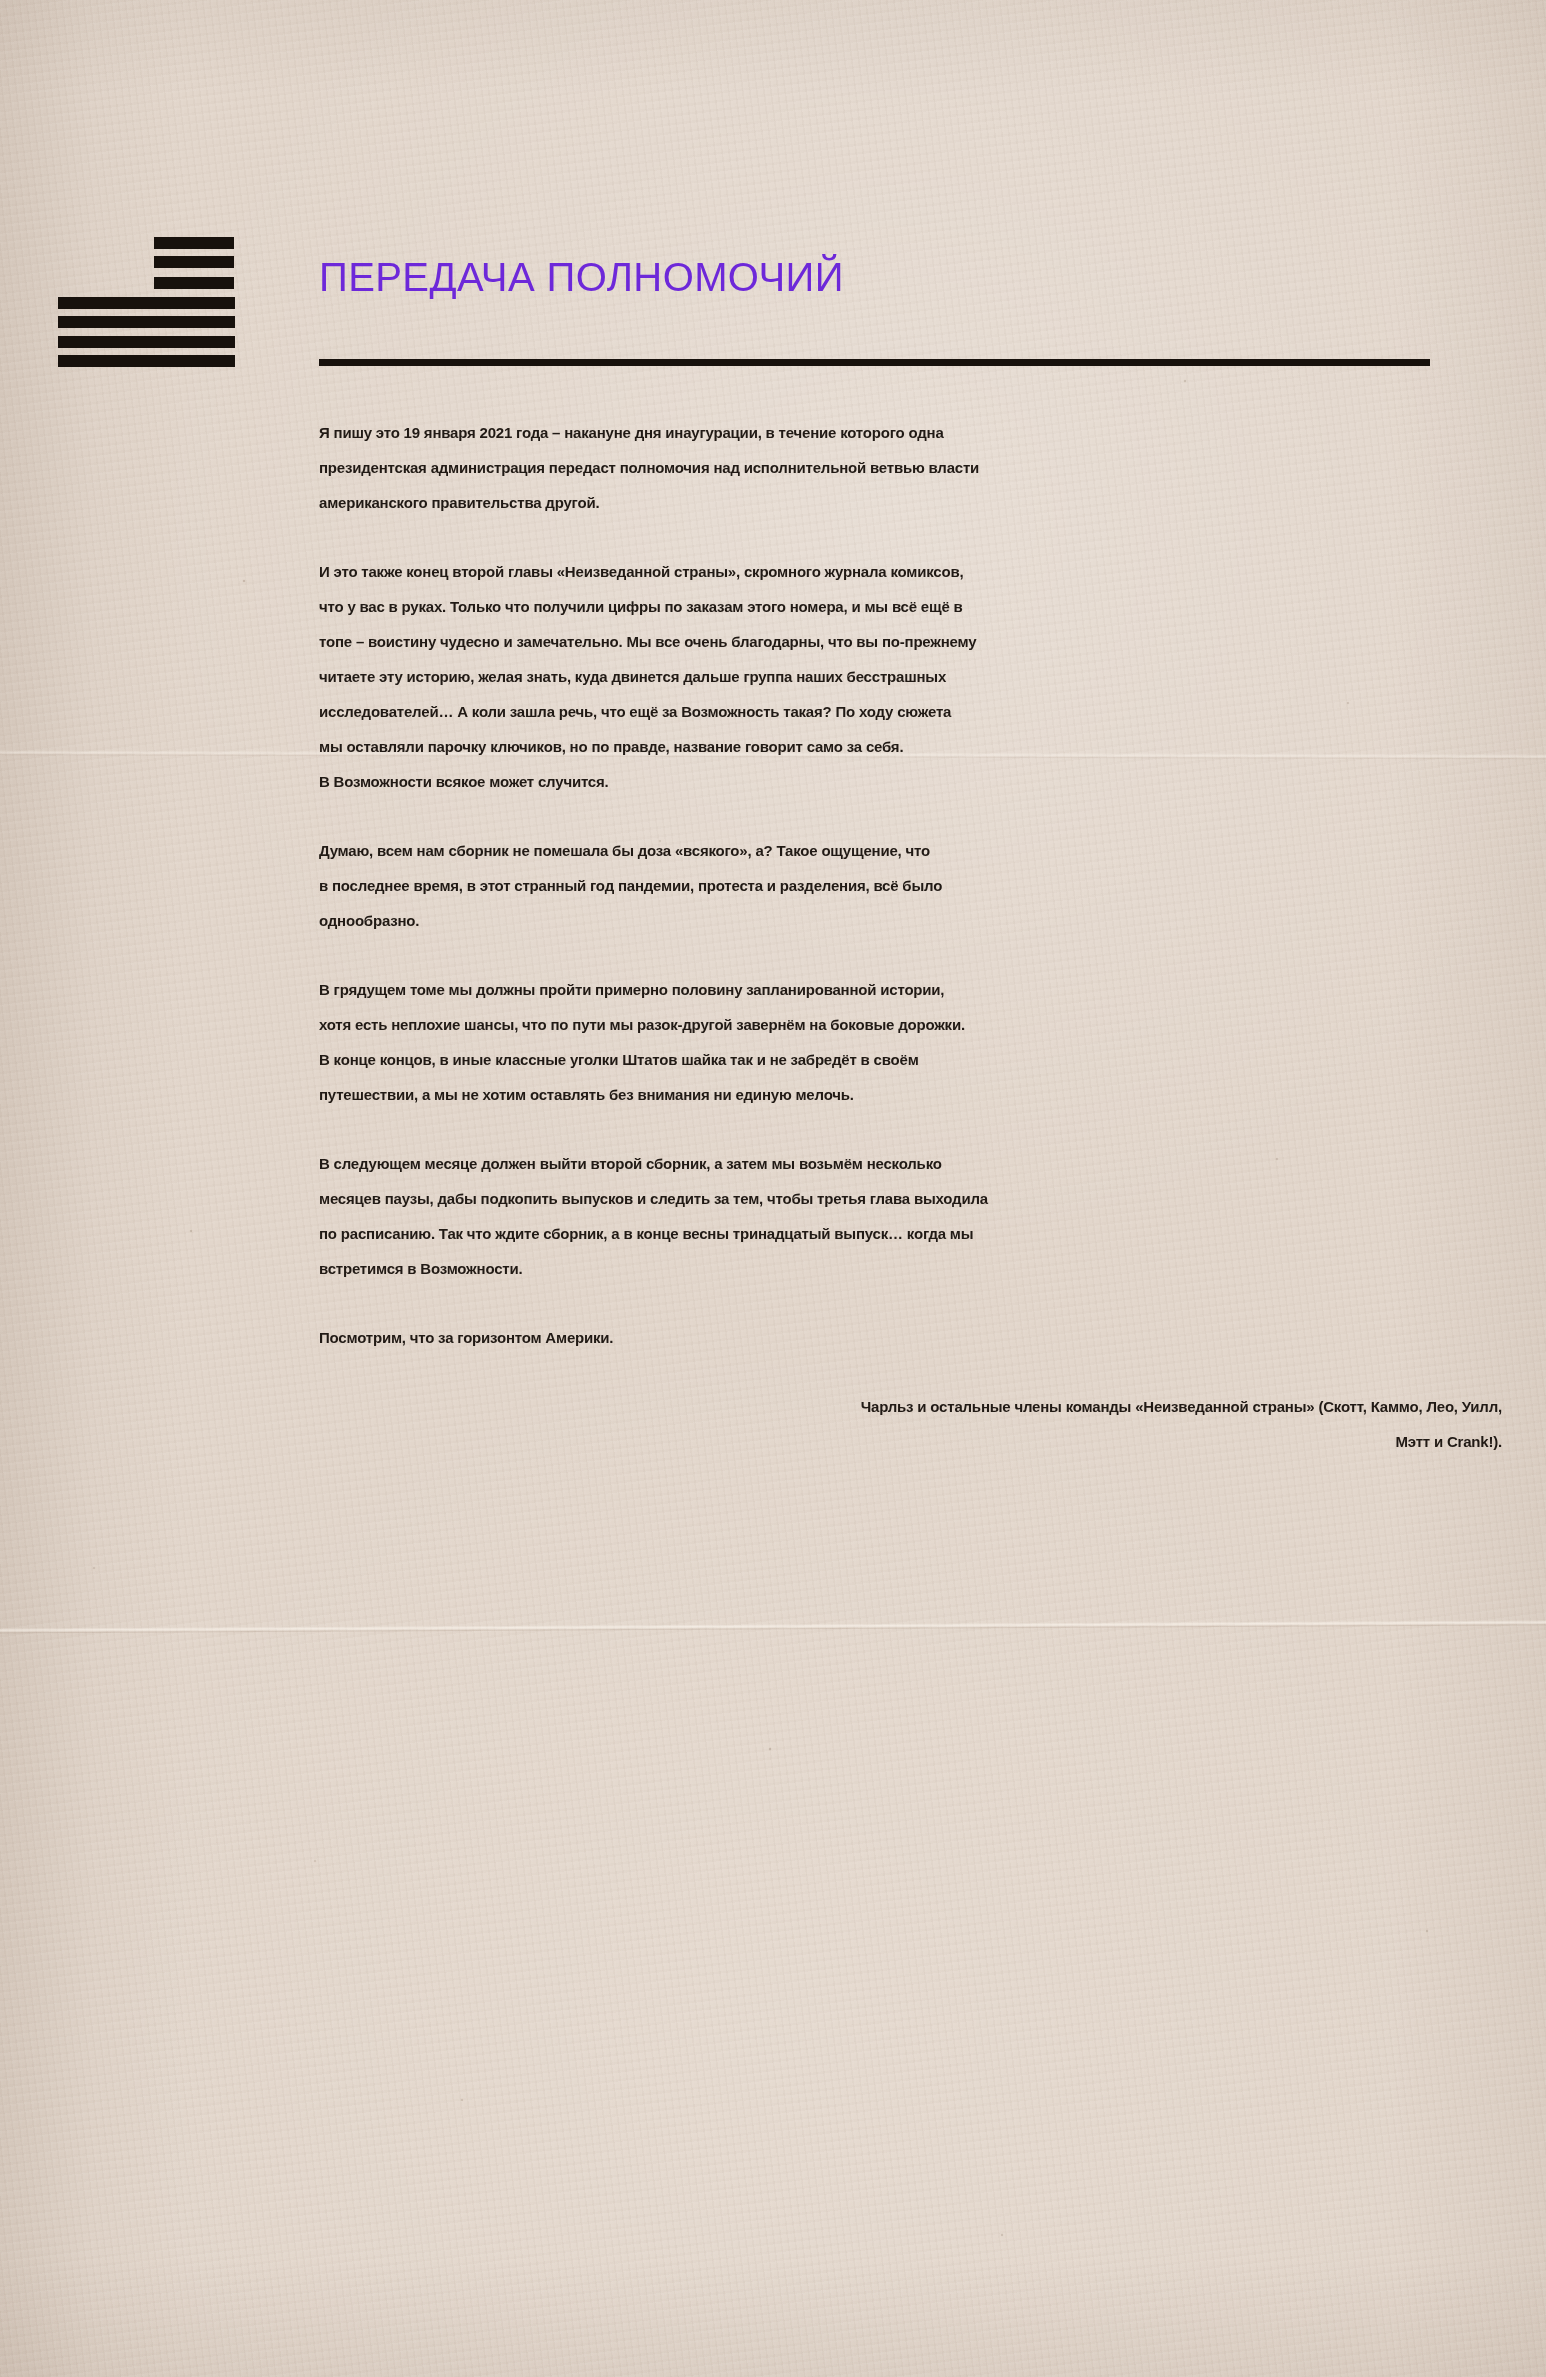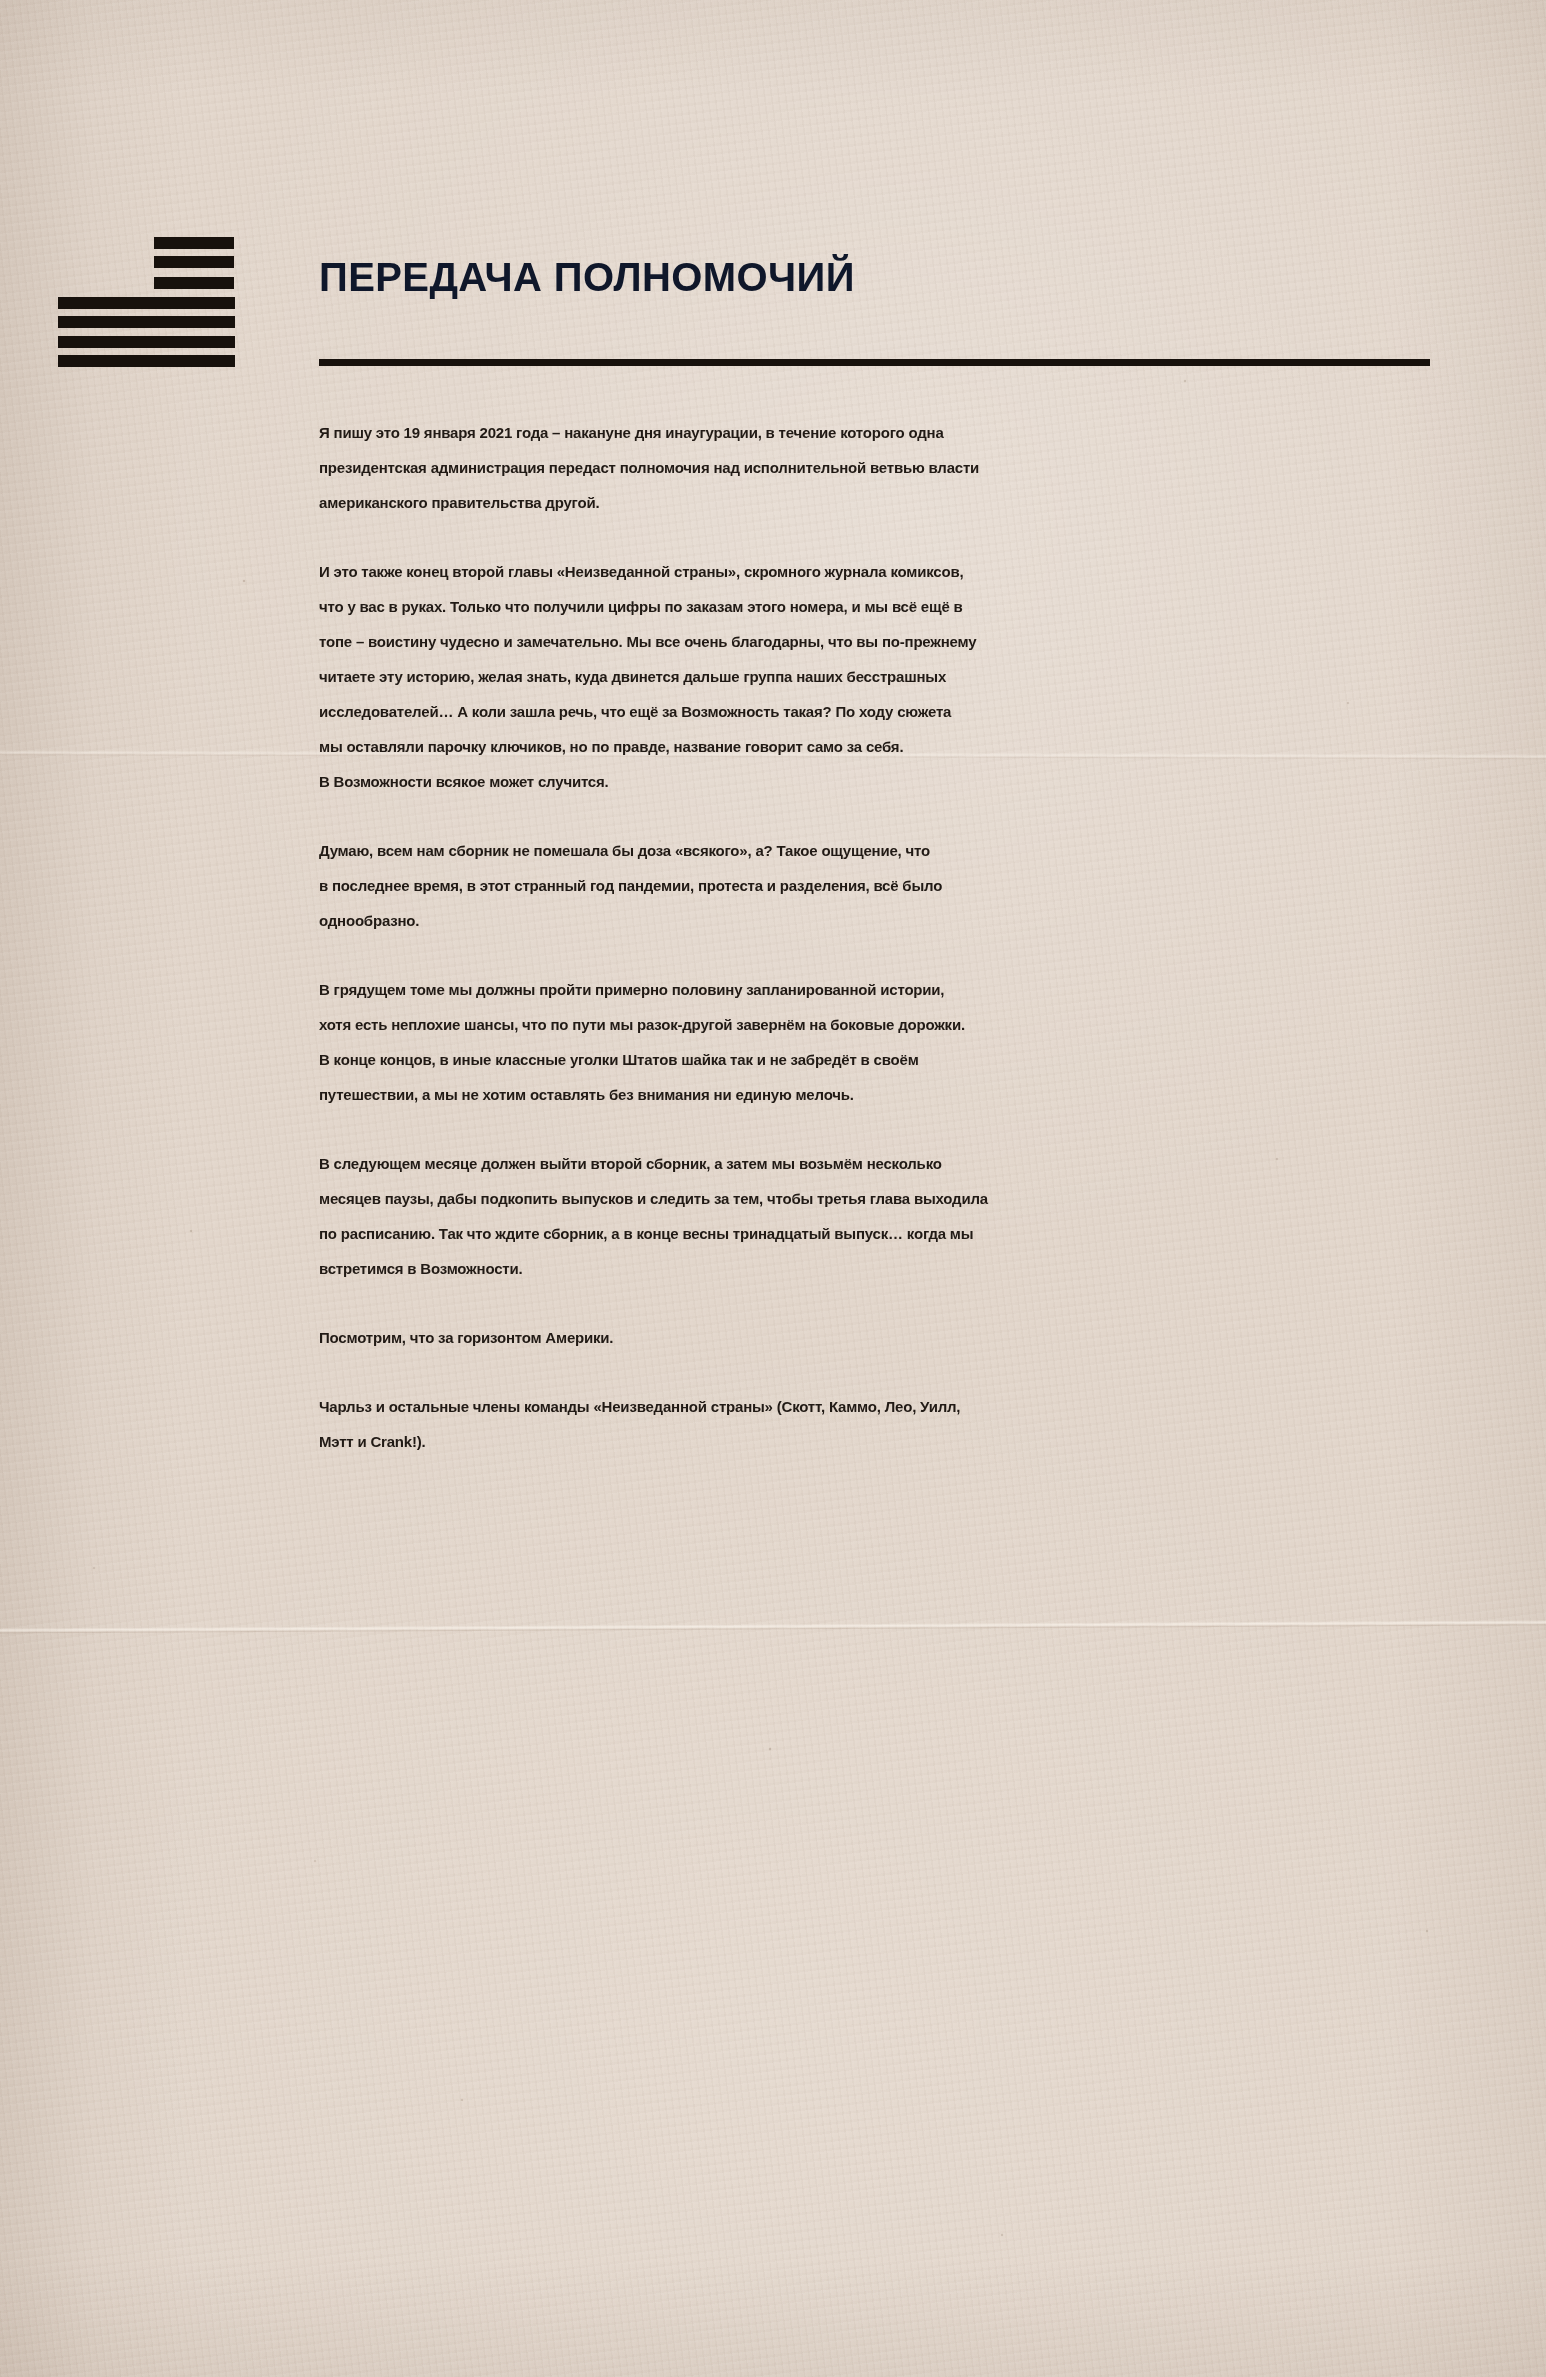--- a/index.html
+++ b/index.html
@@ -76,36 +76,36 @@
   }
 
   
   .logo { position: absolute; left: 58px; top: 237px; width: 177px; height: 130px; }
   .logo .stripe { position: absolute; height: 11.7px; background: #17110c; }
   .logo .stripe.short { left: 96px; width: 80px; }
   .logo .stripe.full  { left: 0;     width: 177px; }
 
   .page-title {
     position: absolute; left: 319px; top: 230px;
-    font-size: 40px; line-height: 40px; font-weight: 700;
-    letter-spacing: 0.4px; color: #0f172a; white-space: nowrap;
+    font-size: 40px; line-height: 40px; font-weight: 400;
+    letter-spacing: 0.4px; color: #6d28d9; white-space: nowrap;
   }
 
   .title-rule {
     position: absolute; left: 319px; top: 359px;
     width: 1111px; height: 7px; background: #17110c;
   }
 
   .body-text {
     position: absolute; left: 319px; top: 415px; width: 1183px;
     font-size: 15px; line-height: 35px; font-weight: 700;
     letter-spacing: -0.2px; color: #211a15;
   }
   .body-text p { margin: 0 0 34px 0; white-space: pre-line; }
-  .body-text p.signature { margin-top: 14px; }
+  .body-text p.signature { margin-top: 14px; text-align: right; }
 </style>
 </head>
 <body>
 
 <div class="page">
   <div class="shade"></div>
   <div class="grain"></div>
   <div class="specks"></div>
   <div class="crease crease-upper"></div>
   <div class="crease crease-lower"></div>

